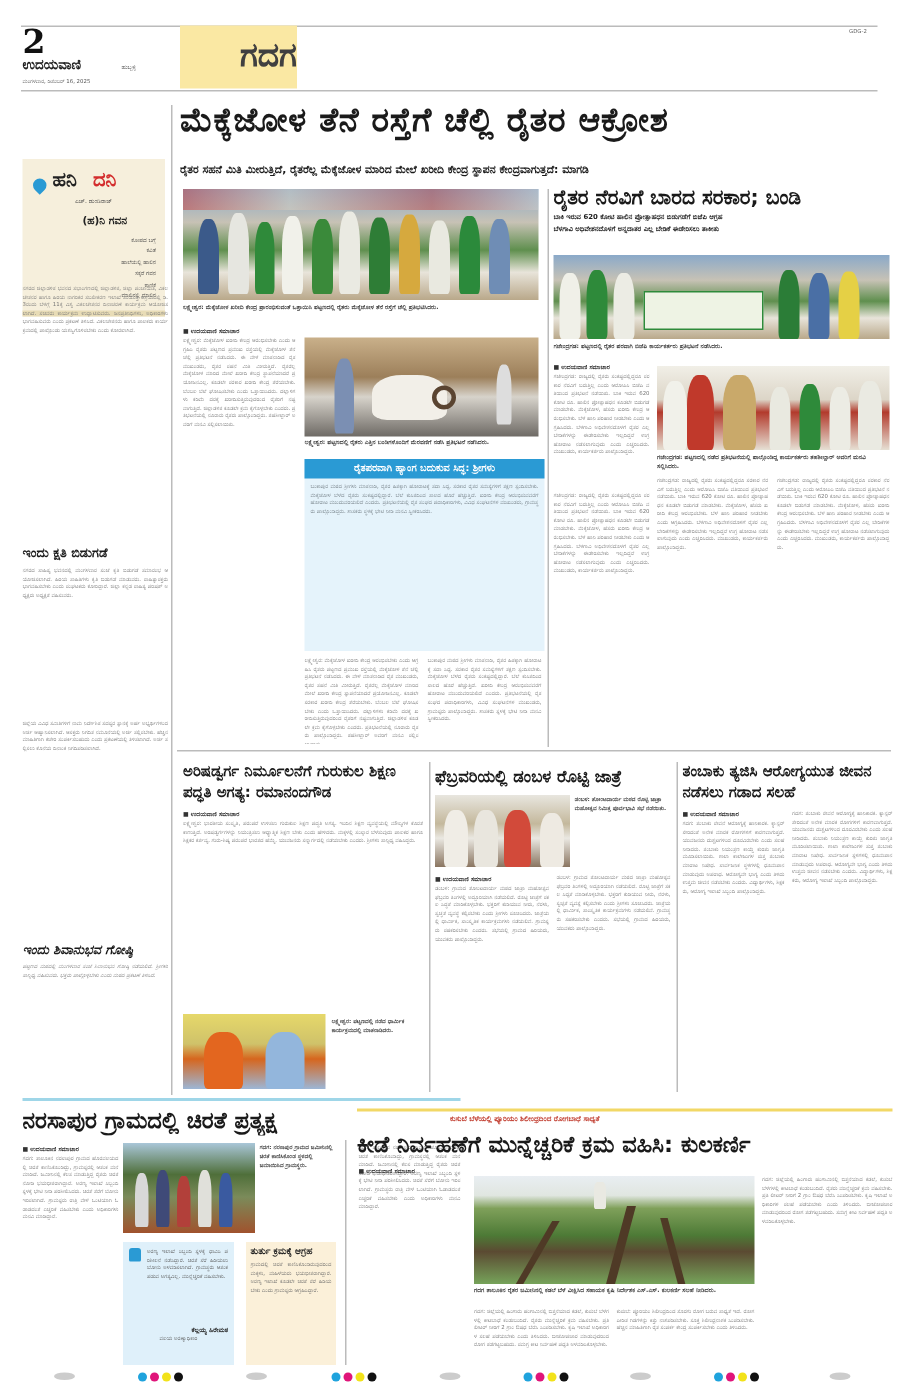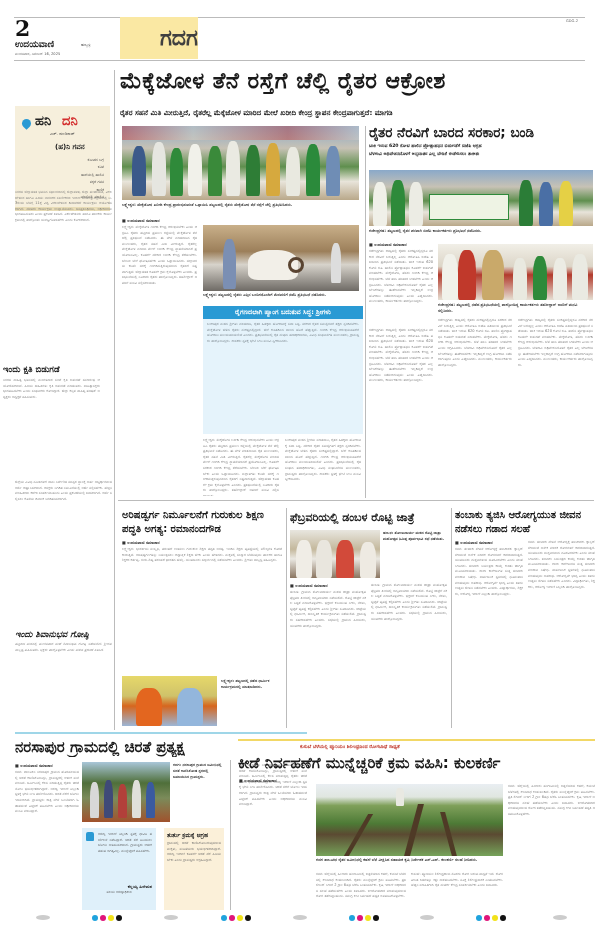--- a/index.html
+++ b/index.html
@@ -50,21 +50,21 @@
     <div>ಹಾಲೆಯಲ್ಲಿ ಹಾಲಿನ</div>
     <div>ಸಕ್ಕರೆ ಗವನ</div>
     <div>ಕಾಣಿಕೆ</div>
     <div>ಮಾಲಿನಲ್ಲಿ ಮಾಲಿನ</div>
   </div>
 </div>
 
 <div class="abs" style="left:15px;top:188px;width:97px;">
   <div class="body-text" style="height:136px;margin-top:2px;">ನಗರದ ಜಿಲ್ಲಾಡಳಿತ ಭವನದ ಸಭಾಂಗಣದಲ್ಲಿ ಜಿಲ್ಲಾಡಳಿತ, ಜಿಲ್ಲಾ ಪಂಚಾಯಿತಿ, ವಿಕಲಚೇತನರ ಹಾಗೂ ಹಿರಿಯ ನಾಗರಿಕರ ಸಬಲೀಕರಣ ಇಲಾಖೆ ಸಂಯುಕ್ತ ಆಶ್ರಯದಲ್ಲಿ ಡಿ. 3ರಂದು ಬೆಳಗ್ಗೆ 11ಕ್ಕೆ ವಿಶ್ವ ವಿಕಲಚೇತನರ ದಿನಾಚರಣೆ ಕಾರ್ಯಕ್ರಮ ಆಯೋಜಿಸಲಾಗಿದೆ. ಸಚಿವರು ಕಾರ್ಯಕ್ರಮ ಉದ್ಘಾಟಿಸುವರು. ಜನಪ್ರತಿನಿಧಿಗಳು, ಅಧಿಕಾರಿಗಳು ಭಾಗವಹಿಸುವರು ಎಂದು ಪ್ರಕಟಣೆ ತಿಳಿಸಿದೆ. ವಿಕಲಚೇತನರು ಹಾಗೂ ಪಾಲಕರು ಕಾರ್ಯಕ್ರಮದಲ್ಲಿ ಪಾಲ್ಗೊಂಡು ಯಶಸ್ವಿಗೊಳಿಸಬೇಕು ಎಂದು ಕೋರಲಾಗಿದೆ.</div>
 </div>
-<div class="abs" style="left:3px;top:363px;width:97px;">
+<div class="abs" style="left:15px;top:363px;width:97px;">
   <div class="hd" style="font-size:8.5px;line-height:12px;">ಇಂದು ಕ್ಷತಿ ಬಿಡುಗಡೆ</div>
   <div class="body-text" style="height:98px;margin-top:3px;">ನಗರದ ಸಾಹಿತ್ಯ ಭವನದಲ್ಲಿ ಮಂಗಳವಾರ ಸಂಜೆ ಕೃತಿ ಬಿಡುಗಡೆ ಸಮಾರಂಭ ಆಯೋಜಿಸಲಾಗಿದೆ. ಹಿರಿಯ ಸಾಹಿತಿಗಳು ಕೃತಿ ಬಿಡುಗಡೆ ಮಾಡುವರು. ಸಾಹಿತ್ಯಾಸಕ್ತರು ಭಾಗವಹಿಸಬೇಕು ಎಂದು ಸಂಘಟಕರು ಕೋರಿದ್ದಾರೆ. ಜಿಲ್ಲಾ ಕನ್ನಡ ಸಾಹಿತ್ಯ ಪರಿಷತ್ ಅಧ್ಯಕ್ಷರು ಅಧ್ಯಕ್ಷತೆ ವಹಿಸುವರು.</div>
 </div>
 <div class="abs" style="left:15px;top:478px;width:97px;">
   <div class="body-text" style="height:118px;margin-top:2px;">ಜಿಲ್ಲೆಯ ವಿವಿಧ ಸಮಿತಿಗಳಿಗೆ ನಾಮ ನಿರ್ದೇಶಿತ ಸದಸ್ಯರ ಸ್ಥಾನಕ್ಕೆ ಅರ್ಹ ಅಭ್ಯರ್ಥಿಗಳಿಂದ ಅರ್ಜಿ ಆಹ್ವಾನಿಸಲಾಗಿದೆ. ಆಸಕ್ತರು ನಿಗದಿತ ನಮೂನೆಯಲ್ಲಿ ಅರ್ಜಿ ಸಲ್ಲಿಸಬೇಕು. ಹೆಚ್ಚಿನ ಮಾಹಿತಿಗಾಗಿ ಕಚೇರಿ ಸಂಪರ್ಕಿಸಬಹುದು ಎಂದು ಪ್ರಕಟಣೆಯಲ್ಲಿ ತಿಳಿಸಲಾಗಿದೆ. ಅರ್ಜಿ ಸಲ್ಲಿಸಲು ಕೊನೆಯ ದಿನಾಂಕ ನಿಗದಿಪಡಿಸಲಾಗಿದೆ.</div>
 </div>
 <div class="abs" style="left:15px;top:628px;width:97px;font-style:italic;">
   <div class="hd" style="font-size:8.5px;line-height:12px;">ಇಂದು ಶಿವಾನುಭವ ಗೋಷ್ಠಿ</div>
   <div class="body-text" style="height:42px;margin-top:2px;">ಪಟ್ಟಣದ ಮಠದಲ್ಲಿ ಮಂಗಳವಾರ ಸಂಜೆ ಶಿವಾನುಭವ ಗೋಷ್ಠಿ ನಡೆಯಲಿದೆ. ಶ್ರೀಗಳು ಸಾನ್ನಿಧ್ಯ ವಹಿಸುವರು. ಭಕ್ತರು ಪಾಲ್ಗೊಳ್ಳಬೇಕು ಎಂದು ಮಠದ ಪ್ರಕಟಣೆ ತಿಳಿಸಿದೆ.</div>
 </div>
@@ -94,21 +94,21 @@
 
 <div class="photo street" style="left:203px;top:225px;width:156px;height:66px;">
   <div class="abs" style="left:45px;top:25px;width:50px;height:30px;background:#f2efe8;border-radius:40% 40% 20% 20%"></div>
   <div class="fig" style="left:20px;top:14px;width:13px;height:50px;background:#7b8fb3"></div>
   <div class="abs" style="left:85px;top:32px;width:16px;height:16px;border:3px solid #5a4431;border-radius:50%"></div>
   <div class="fig" style="left:128px;top:18px;width:10px;height:40px;background:#ddd"></div>
 </div>
 <div class="abs cap" style="left:203px;top:292px;width:158px;height:12px;">ಲಕ್ಷ್ಮೇಶ್ವರ: ಪಟ್ಟಣದಲ್ಲಿ ರೈತರು ಎತ್ತಿನ ಬಂಡಿಗಳೊಂದಿಗೆ ಮೆರವಣಿಗೆ ನಡೆಸಿ ಪ್ರತಿಭಟನೆ ನಡೆಸಿದರು.</div>
 
 <div class="abs" style="left:203px;top:306px;width:160px;height:128px;background:#e5f3fb;">
-  <div style="background:#2a9ad4;color:#fff;font-size:6.5px;font-weight:bold;height:13px;line-height:13px;text-align:center;white-space:nowrap;overflow:hidden;">ರೈಗಣದಲಾಗಿ ಹ್ಯಾಂಗ ಬದುಕುವ ಸಿದ್ಧ: ಶ್ರೀಗಳು</div>
+  <div style="background:#2a9ad4;color:#fff;font-size:6.5px;font-weight:bold;height:13px;line-height:13px;text-align:center;white-space:nowrap;overflow:hidden;">ರೈತಪರವಾಗಿ ಹ್ಯಾಂಗ ಬದುಕುವ ಸಿದ್ಧ: ಶ್ರೀಗಳು</div>
   <div class="body-text" style="color:#6f7a80;padding:3px 4px;height:112px;">ಬಂಕಾಪುರ ಮಠದ ಶ್ರೀಗಳು ಮಾತನಾಡಿ, ರೈತರ ಹಿತಕ್ಕಾಗಿ ಹೋರಾಟಕ್ಕೆ ಸದಾ ಸಿದ್ಧ. ಸರಕಾರ ರೈತರ ಸಮಸ್ಯೆಗಳಿಗೆ ತಕ್ಷಣ ಸ್ಪಂದಿಸಬೇಕು. ಮೆಕ್ಕೆಜೋಳ ಬೆಳೆದ ರೈತರು ಸಂಕಷ್ಟದಲ್ಲಿದ್ದಾರೆ. ಬೆಲೆ ಕುಸಿತದಿಂದ ಸಾಲದ ಹೊರೆ ಹೆಚ್ಚುತ್ತಿದೆ. ಖರೀದಿ ಕೇಂದ್ರ ಆರಂಭಿಸುವವರೆಗೆ ಹೋರಾಟ ಮುಂದುವರಿಯಲಿದೆ ಎಂದರು. ಪ್ರತಿಭಟನೆಯಲ್ಲಿ ರೈತ ಸಂಘದ ಪದಾಧಿಕಾರಿಗಳು, ವಿವಿಧ ಸಂಘಟನೆಗಳ ಮುಖಂಡರು, ಗ್ರಾಮಸ್ಥರು ಪಾಲ್ಗೊಂಡಿದ್ದರು. ಶಾಸಕರು ಸ್ಥಳಕ್ಕೆ ಭೇಟಿ ನೀಡಿ ಮನವಿ ಸ್ವೀಕರಿಸಿದರು.</div>
 </div>
 <div class="abs body-text" style="left:203px;top:438px;width:76px;height:58px;">ಲಕ್ಷ್ಮೇಶ್ವರ: ಮೆಕ್ಕೆಜೋಳ ಖರೀದಿ ಕೇಂದ್ರ ಆರಂಭಿಸಬೇಕು ಎಂದು ಆಗ್ರಹಿಸಿ ರೈತರು ಪಟ್ಟಣದ ಪ್ರಮುಖ ರಸ್ತೆಯಲ್ಲಿ ಮೆಕ್ಕೆಜೋಳ ತೆನೆ ಚೆಲ್ಲಿ ಪ್ರತಿಭಟನೆ ನಡೆಸಿದರು. ಈ ವೇಳೆ ಮಾತನಾಡಿದ ರೈತ ಮುಖಂಡರು, ರೈತರ ಸಹನೆ ಮಿತಿ ಮೀರುತ್ತಿದೆ. ರೈತರೆಲ್ಲ ಮೆಕ್ಕೆಜೋಳ ಮಾರಿದ ಮೇಲೆ ಖರೀದಿ ಕೇಂದ್ರ ಸ್ಥಾಪನೆಯಾದರೆ ಪ್ರಯೋಜನವಿಲ್ಲ. ಕೂಡಲೇ ಸರಕಾರ ಖರೀದಿ ಕೇಂದ್ರ ತೆರೆಯಬೇಕು. ಬೆಂಬಲ ಬೆಲೆ ಘೋಷಿಸಬೇಕು ಎಂದು ಒತ್ತಾಯಿಸಿದರು. ದಲ್ಲಾಳಿಗಳು ಕಡಿಮೆ ದರಕ್ಕೆ ಖರೀದಿಸುತ್ತಿರುವುದರಿಂದ ರೈತರಿಗೆ ನಷ್ಟವಾಗುತ್ತಿದೆ. ಜಿಲ್ಲಾಡಳಿತ ಕೂಡಲೇ ಕ್ರಮ ಕೈಗೊಳ್ಳಬೇಕು ಎಂದರು. ಪ್ರತಿಭಟನೆಯಲ್ಲಿ ನೂರಾರು ರೈತರು ಪಾಲ್ಗೊಂಡಿದ್ದರು. ತಹಶೀಲ್ದಾರ್ ಅವರಿಗೆ ಮನವಿ ಸಲ್ಲಿಸಲಾಯಿತು.</div>
 <div class="abs body-text" style="left:285px;top:438px;width:76px;height:58px;">ಬಂಕಾಪುರ ಮಠದ ಶ್ರೀಗಳು ಮಾತನಾಡಿ, ರೈತರ ಹಿತಕ್ಕಾಗಿ ಹೋರಾಟಕ್ಕೆ ಸದಾ ಸಿದ್ಧ. ಸರಕಾರ ರೈತರ ಸಮಸ್ಯೆಗಳಿಗೆ ತಕ್ಷಣ ಸ್ಪಂದಿಸಬೇಕು. ಮೆಕ್ಕೆಜೋಳ ಬೆಳೆದ ರೈತರು ಸಂಕಷ್ಟದಲ್ಲಿದ್ದಾರೆ. ಬೆಲೆ ಕುಸಿತದಿಂದ ಸಾಲದ ಹೊರೆ ಹೆಚ್ಚುತ್ತಿದೆ. ಖರೀದಿ ಕೇಂದ್ರ ಆರಂಭಿಸುವವರೆಗೆ ಹೋರಾಟ ಮುಂದುವರಿಯಲಿದೆ ಎಂದರು. ಪ್ರತಿಭಟನೆಯಲ್ಲಿ ರೈತ ಸಂಘದ ಪದಾಧಿಕಾರಿಗಳು, ವಿವಿಧ ಸಂಘಟನೆಗಳ ಮುಖಂಡರು, ಗ್ರಾಮಸ್ಥರು ಪಾಲ್ಗೊಂಡಿದ್ದರು. ಶಾಸಕರು ಸ್ಥಳಕ್ಕೆ ಭೇಟಿ ನೀಡಿ ಮನವಿ ಸ್ವೀಕರಿಸಿದರು.</div>
 
 <div class="rule" style="left:365px;top:126px;width:1px;height:372px;"></div>
 
 <div class="abs hd" style="left:369px;top:123px;width:226px;font-size:13.5px;line-height:18px;">ರೈತರ ನೆರವಿಗೆ ಬಾರದ ಸರಕಾರ; ಬಂಡಿ</div>
 <div class="abs hd" style="left:369px;top:142px;width:226px;font-size:4.6px;line-height:7px;">ಬಾಕಿ ಇರುವ 620 ಕೋಟಿ ಹಾಲಿನ ಪ್ರೋತ್ಸಾಹಧನ ಬಿಡುಗಡೆಗೆ ಬಿಜೆಪಿ ಆಗ್ರಹ</div>
 <div class="abs hd" style="left:369px;top:150px;width:226px;font-size:4.6px;line-height:7px;">ಬೆಳಗಾವಿ ಅಧಿವೇಶನದೊಳಗೆ ಅನ್ನದಾತರ ಎಲ್ಲ ಬೇಡಿಕೆ ಈಡೇರಿಸಲು ತಾಕೀತು</div>

